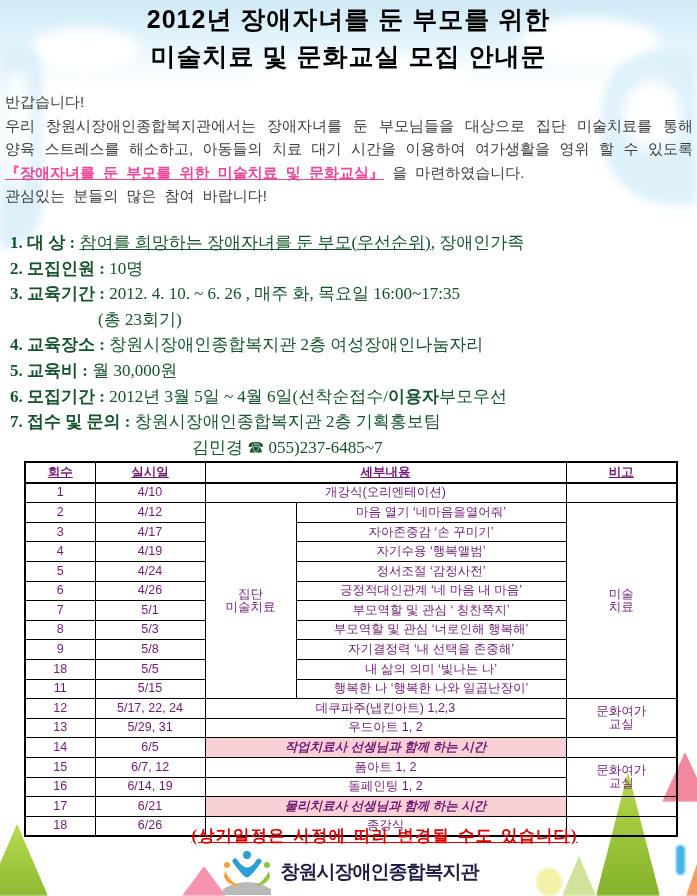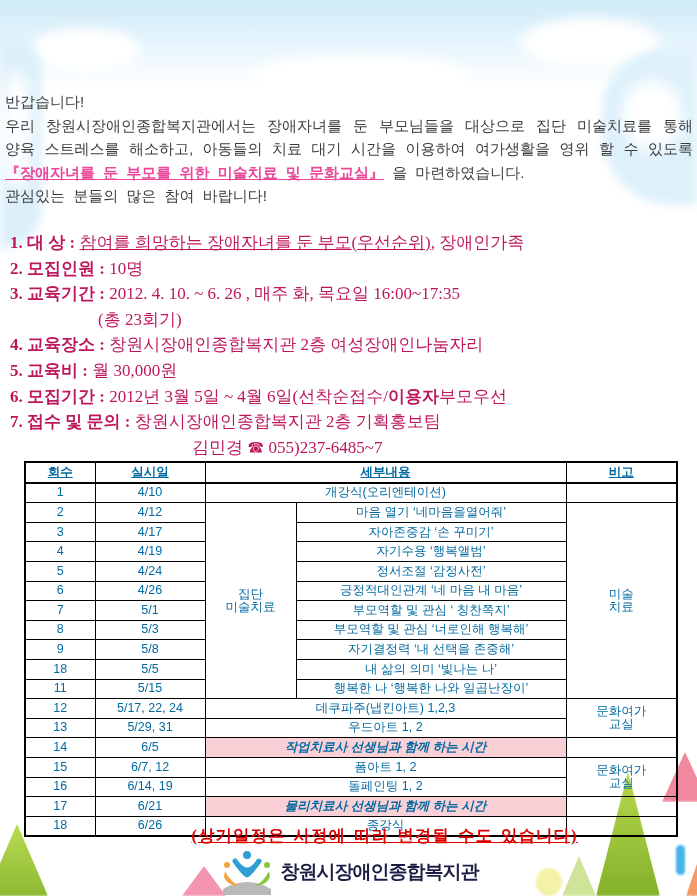--- a/index.html
+++ b/index.html
@@ -30,31 +30,31 @@
   .title{position:absolute;top:1px;left:0;width:100%;text-align:center;
          font-weight:bold;font-size:25px;line-height:37px;color:#000;letter-spacing:1px;}
 
   
   .intro{position:absolute;top:90px;left:5px;width:688px;font-size:15px;line-height:23.5px;
          color:#3c3c3c;text-align:justify;word-spacing:4px;}
   .intro .hl{color:#ec4899;font-weight:bold;text-decoration:underline;}
 
   
   .details{position:absolute;top:230px;left:10px;width:687px;
-           font-family:"Liberation Serif",serif;font-size:17px;line-height:25.6px;color:#be185d;
+           font-family:"Liberation Serif",serif;font-size:17px;line-height:25.6px;color:#14532d;
            white-space:nowrap;}
   .details .lbl{font-weight:bold;}
   .details .u{text-decoration:underline;}
   .details .b{font-weight:bold;}
   .details .indent1{padding-left:88px;}
   .details .indent2{padding-left:182px;}
 
   
   table.sched{position:absolute;top:461px;left:24px;width:652px;border-collapse:collapse;
-              table-layout:fixed;font-size:12.5px;color:#0369a1;}
+              table-layout:fixed;font-size:12.5px;color:#701a75;}
   table.sched th,table.sched td{border:1px solid #000;text-align:center;padding:0;height:18.6px;
               line-height:1.05;overflow:hidden;}
   table.sched{border:2px solid #000;}
   table.sched th{font-weight:bold;text-decoration:underline;border-bottom:2px solid #000;}
   td.pink{background:#f8d0d6;font-weight:bold;font-style:italic;}
 
   
   .note{position:absolute;top:825px;left:0;width:100%;text-align:center;
         font-size:16.5px;font-weight:bold;color:#dd0000;text-decoration:underline;
         font-family:"Liberation Serif",serif;letter-spacing:1px;word-spacing:3px;padding-left:36px;}
@@ -82,20 +82,24 @@
 
   <div class="cone tri cone-green-left"></div>
   <div class="cone tri cone-pink-left"></div>
   <div class="cone tri cone-green-pale"></div>
   <div class="cone tri cone-green-big"></div>
   <div class="cone tri cone-pink-right"></div>
   <div class="cone streak-blue"></div>
   <div class="cone tri cone-orange"></div>
   <div class="cone blob-yellow"></div>
 
+  <div class="title">
+    <span>2012년 장애자녀를 둔 부모를 위한</span><br>
+    <span>미술치료 및 문화교실 모집 안내문</span>
+  </div>
 
   <div class="intro">
     <span>반갑습니다!</span><br>
     <span>우리 창원시장애인종합복지관에서는 장애자녀를 둔 부모님들을 대상으로 집단 미술치료를 통해 양육 스트레스를 해소하고, 아동들의 치료 대기 시간을 이용하여 여가생활을 영위 할 수 있도록 </span><span class="hl">『장애자녀를 둔 부모를 위한 미술치료 및 문화교실』</span><span> 을 마련하였습니다.</span><br>
     <span>관심있는 분들의 많은 참여 바랍니다!</span>
   </div>
 
   <div class="details">
     <div>
       <span class="lbl">1. 대 상 :</span>

